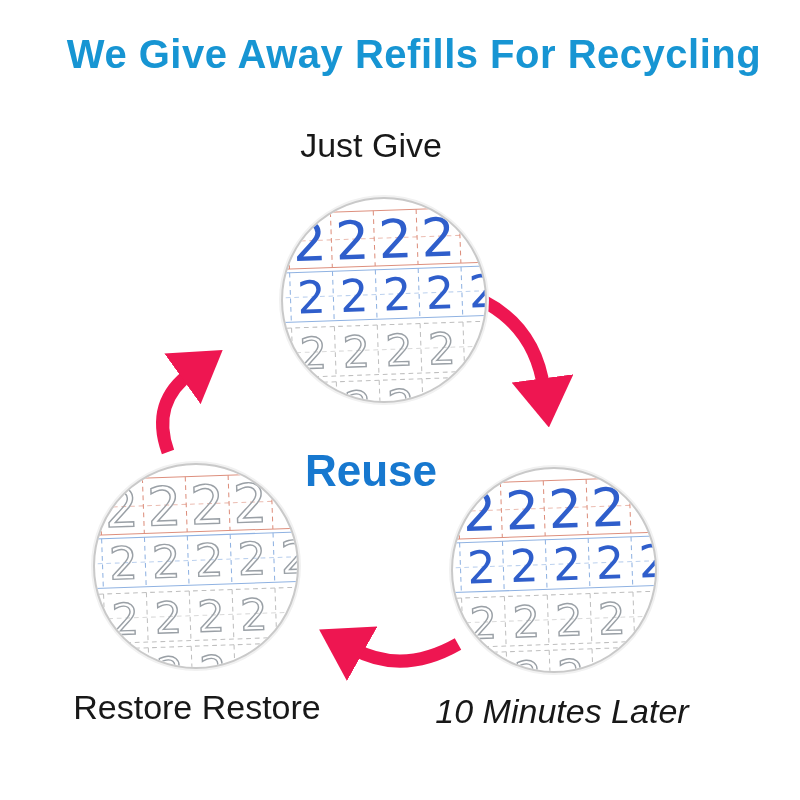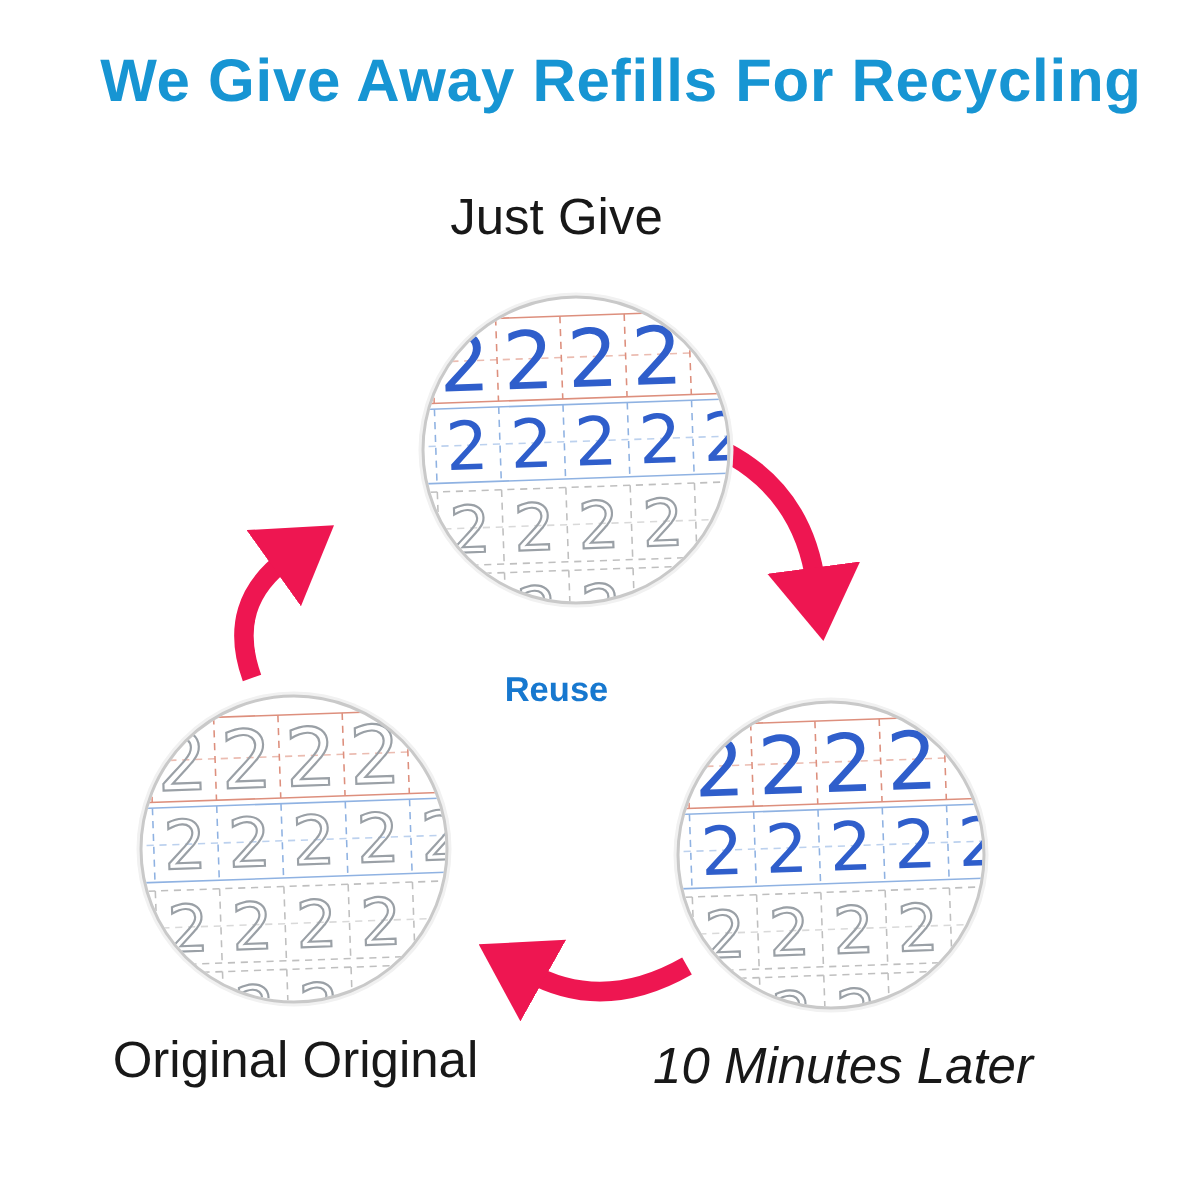--- a/index.html
+++ b/index.html
@@ -20,21 +20,21 @@
   }
   .stage-label{
     position:absolute;text-align:center;font-size:34px;color:#181818;
   }
   .label-top{top:126px;left:221px;width:300px;}
   .label-left{top:688px;left:17px;width:360px;}
   .label-right{top:692px;left:382px;width:360px;font-style:italic;}
 
   .reuse-label{
     position:absolute;top:446px;left:271px;width:200px;text-align:center;
-    font-size:23px;font-weight:bold;color:var(--reuse-blue,#1778cf);
+    font-size:44px;font-weight:bold;color:var(--reuse-blue,#1778cf);
   }
 
   .arrows{position:absolute;top:0;left:0;z-index:1;pointer-events:none;}
   .arrow{fill:none;stroke:var(--arrow-pink,#ee1651);stroke-width:13;}
   #ah path{fill:var(--arrow-pink,#ee1651);}
 
   .circle{
     position:absolute;width:206px;height:206px;border-radius:50%;
     border:2px solid #c9c9c9;box-shadow:0 0 0 2px #f1f1f1;
     overflow:hidden;background:#fff;box-sizing:border-box;z-index:2;
@@ -269,16 +269,16 @@
         <line class="l-gray dash" x1="188" y1="190" x2="188" y2="214"></line>
         <text x="75" y="233">2</text>
         <text x="120" y="233">2</text>
         <text x="165" y="233">2</text>
       </g>
 
     </g>
   </svg>
 </div>
 
-  <div class="stage-label label-left">Original Original</div>
+  <div class="stage-label label-left">Restore Restore</div>
   <div class="stage-label label-right">10 Minutes Later</div>
 
 </div>
 
 </body></html>

